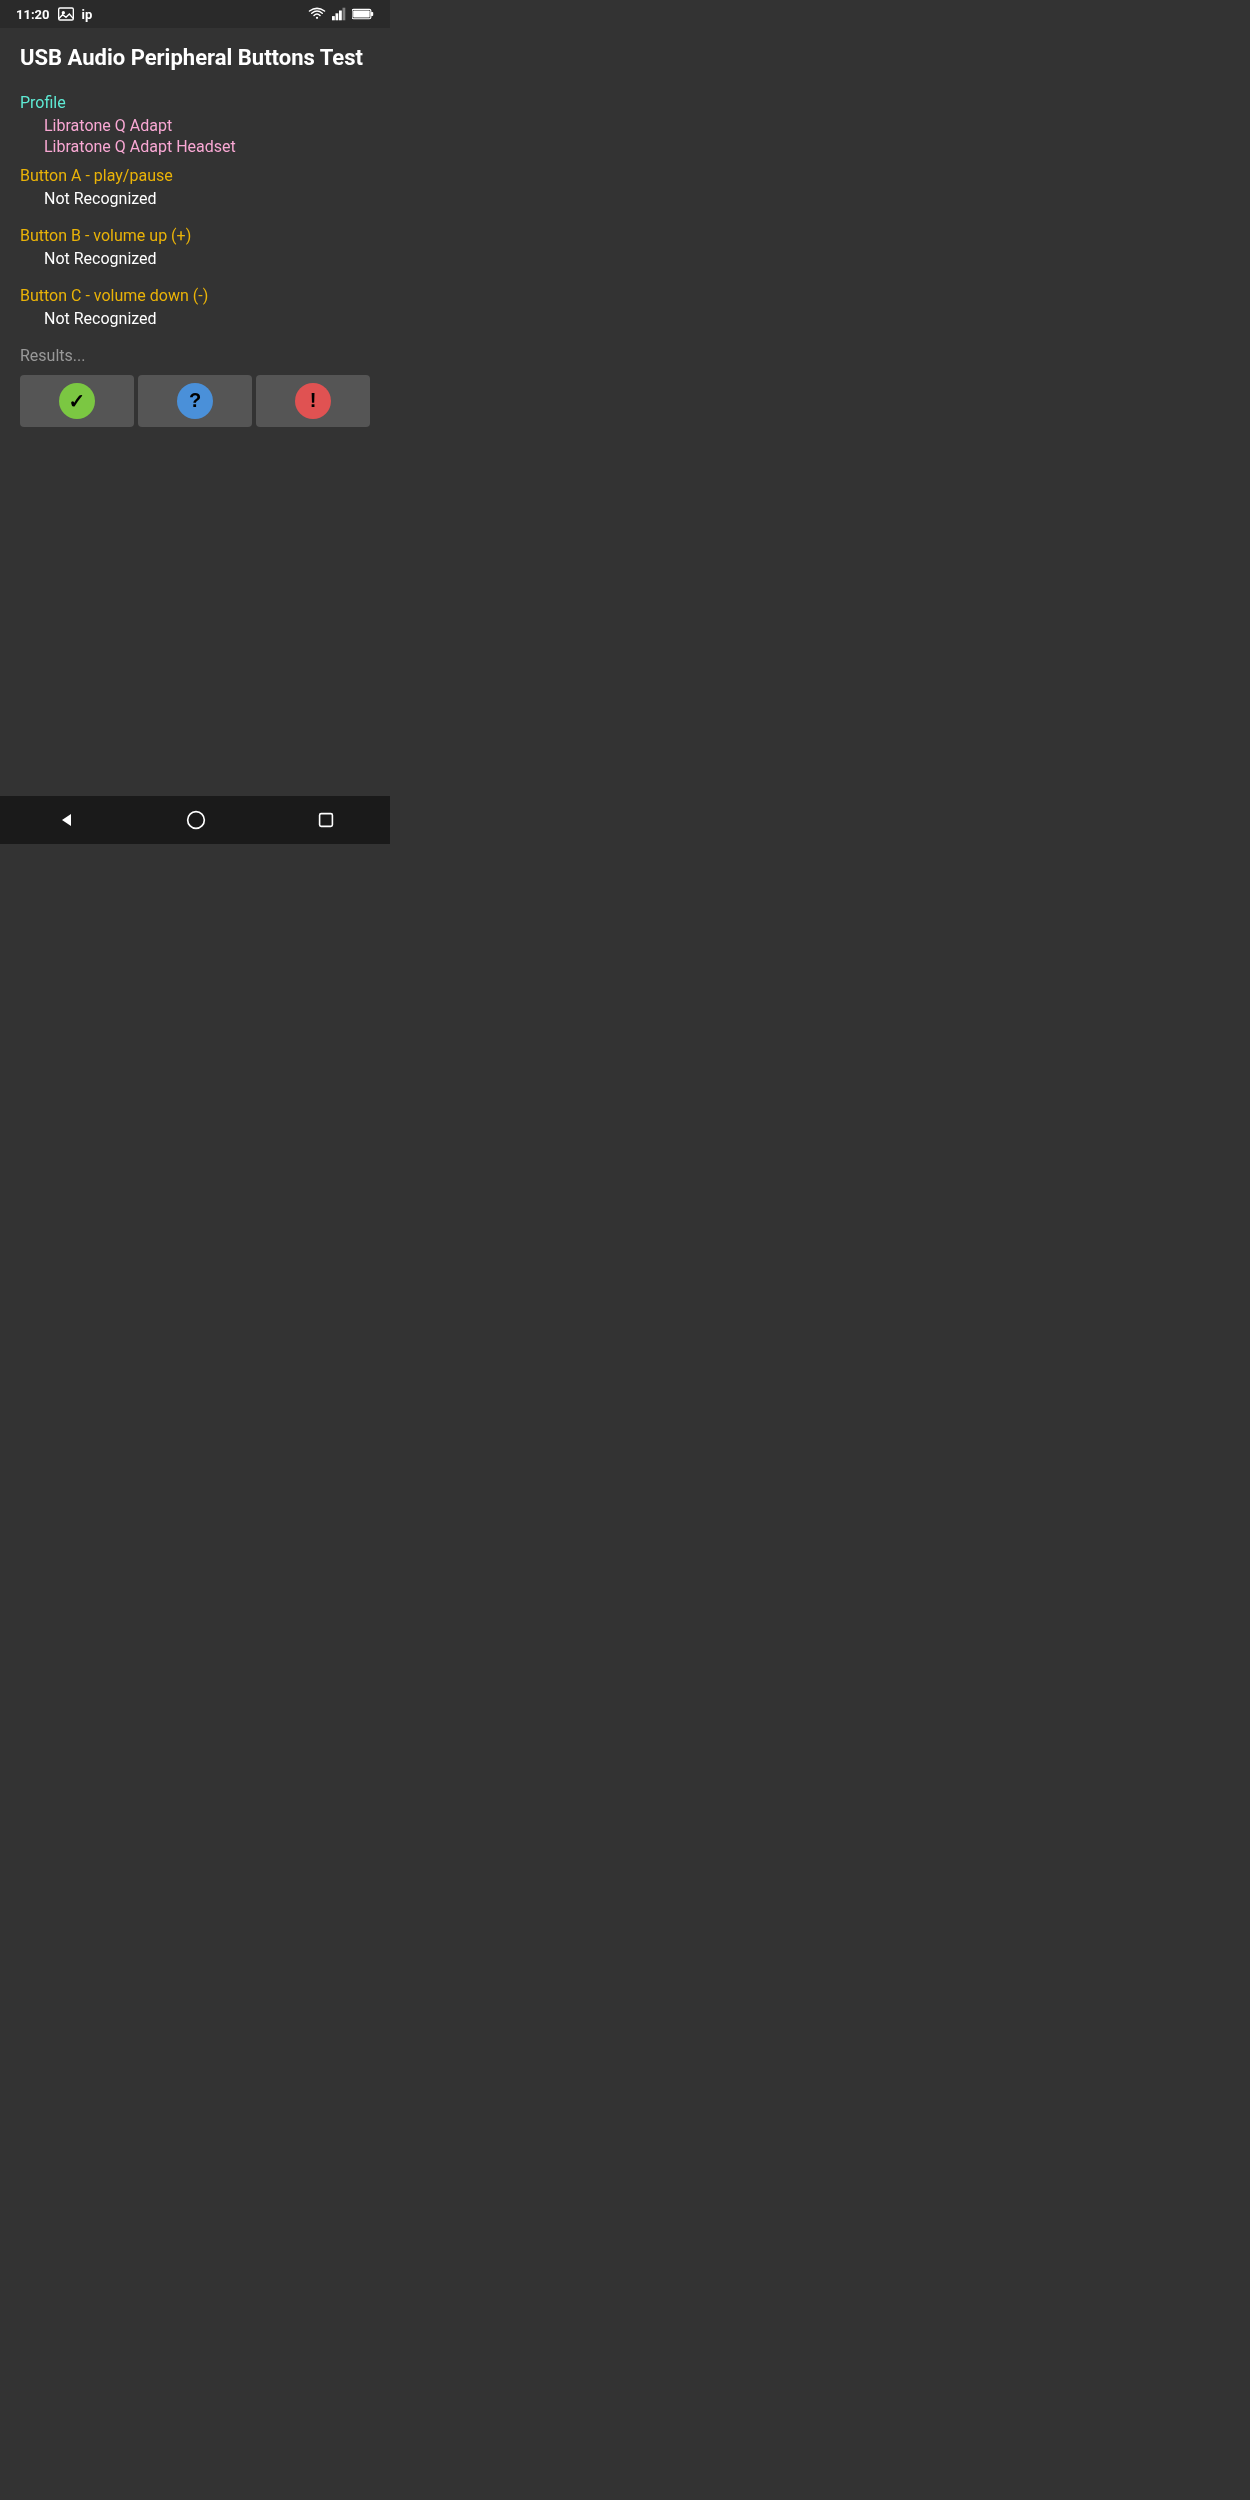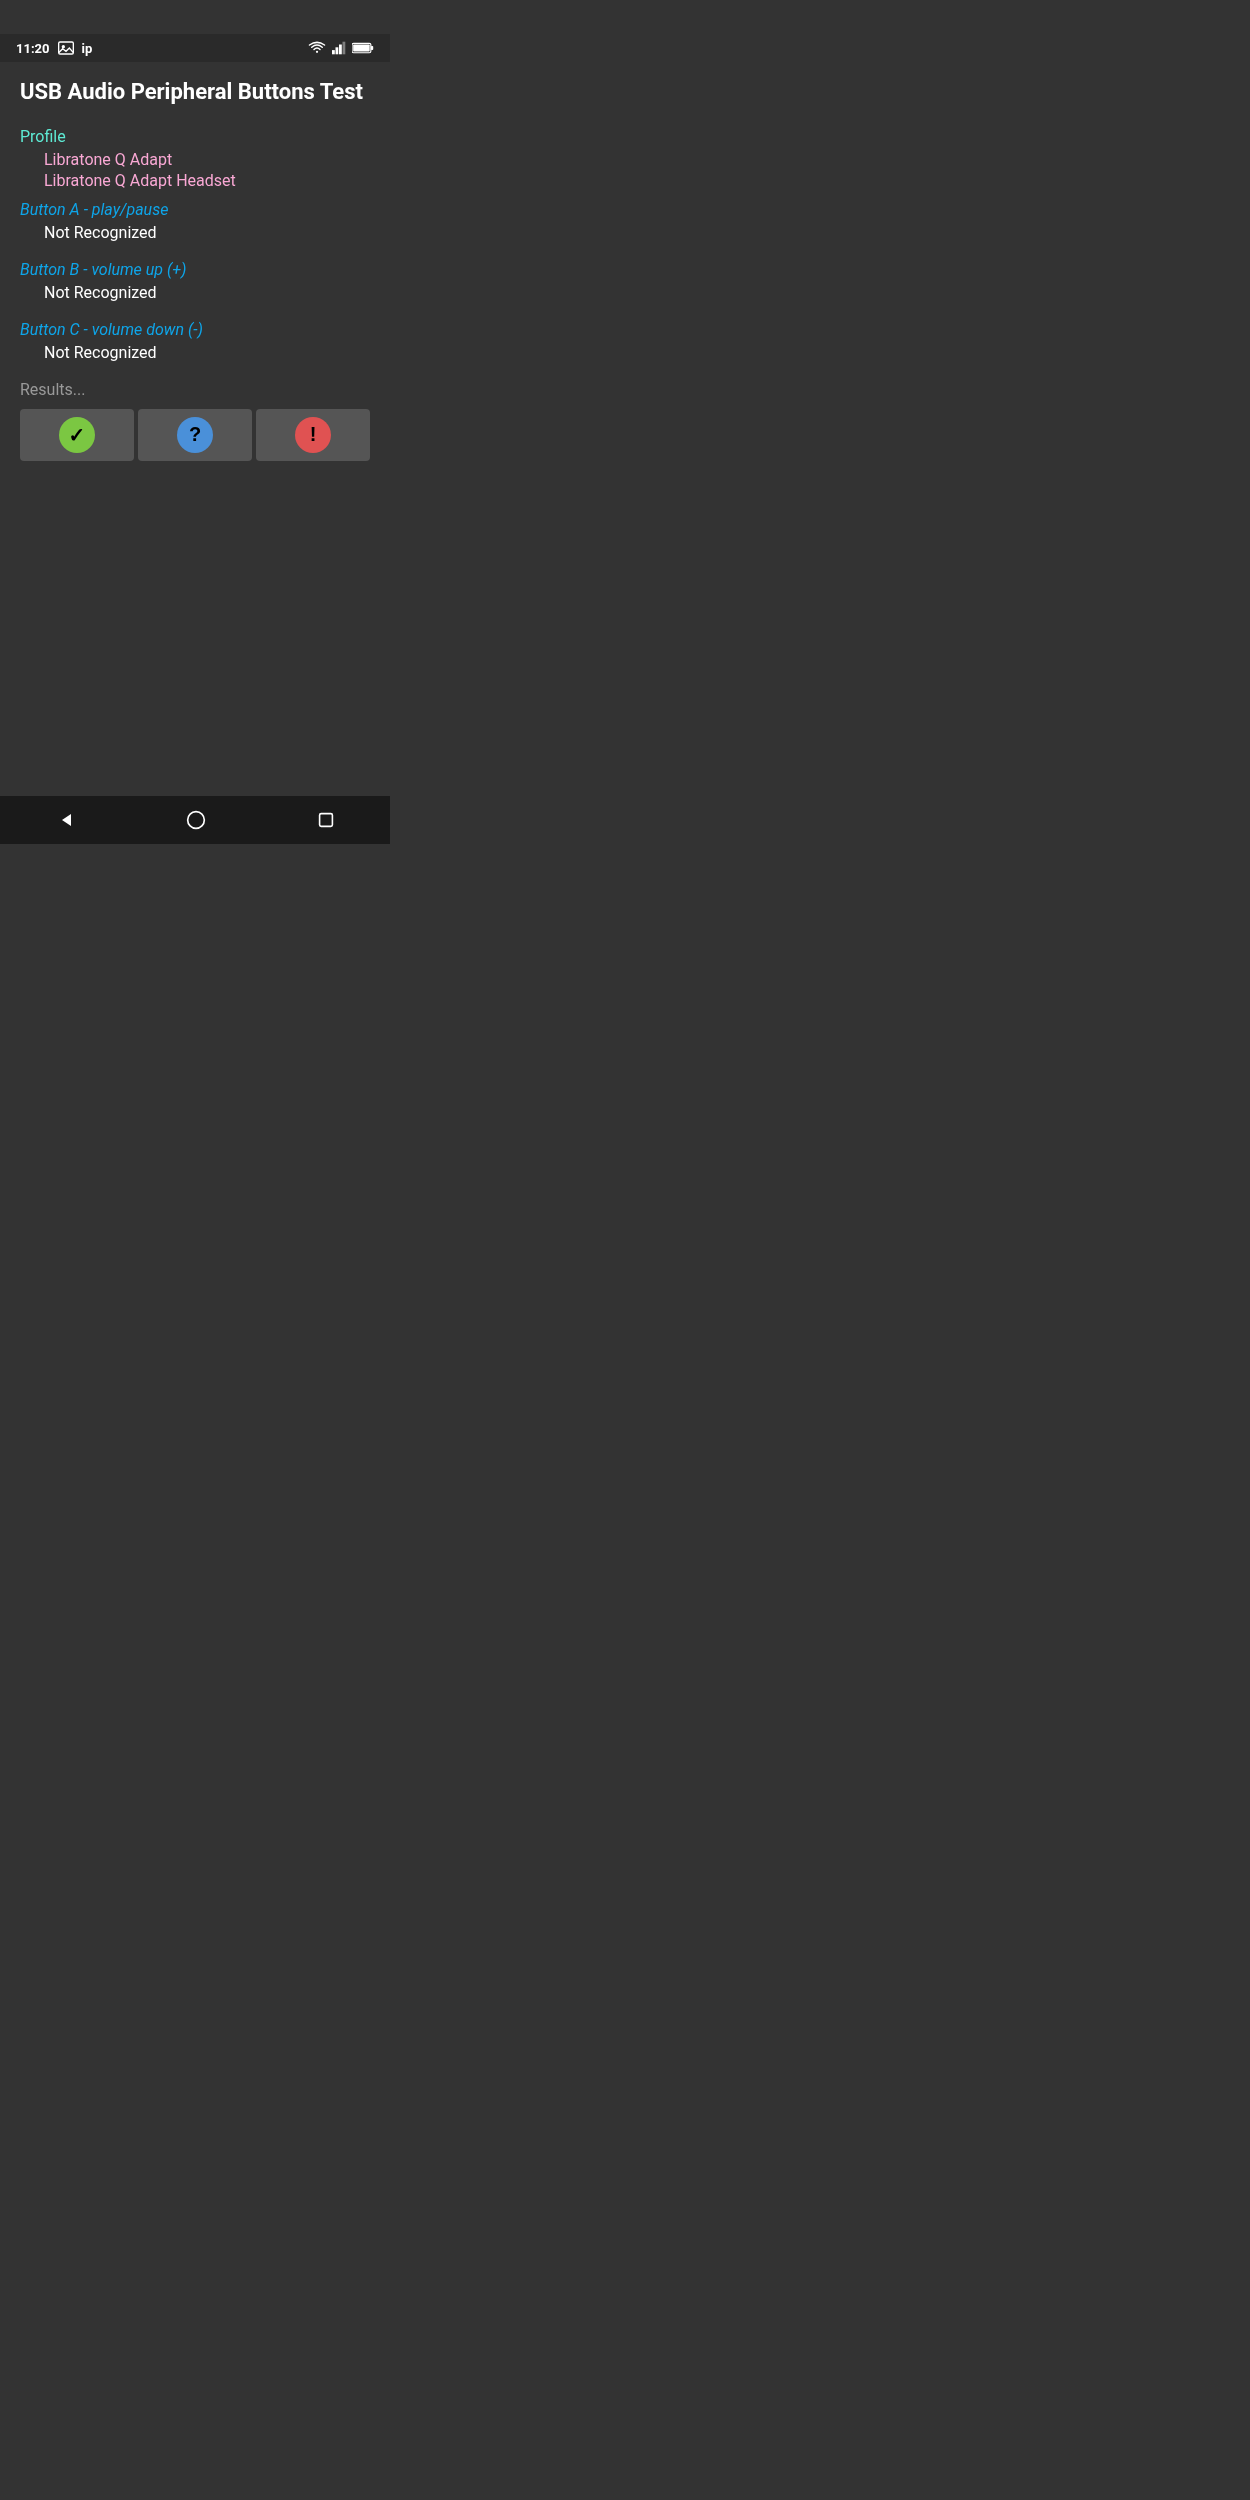--- a/index.html
+++ b/index.html
@@ -15,21 +15,20 @@
     }
 
     
     .status-bar {
       display: flex;
       justify-content: space-between;
       align-items: center;
       padding: 6px 16px;
       height: 28px;
       background-color: #2a2a2a;
-      margin-top: 34px;
     }
 
     .status-left {
       display: flex;
       align-items: center;
       gap: 8px;
       font-size: 13px;
       font-weight: bold;
       color: #ffffff;
     }
@@ -78,23 +77,22 @@
       margin: 16px 0;
       line-height: 1.5;
     }
 
     .button-section {
       margin-bottom: 18px;
     }
 
     .button-label {
       font-size: 16px;
-      color: #0ea5e9;
+      color: #eab308;
       margin-bottom: 4px;
-      font-style: italic;
     }
 
     .button-status {
       font-size: 16px;
       color: #ffffff;
       margin-left: 24px;
     }
 
     .results-label {
       font-size: 16px;

